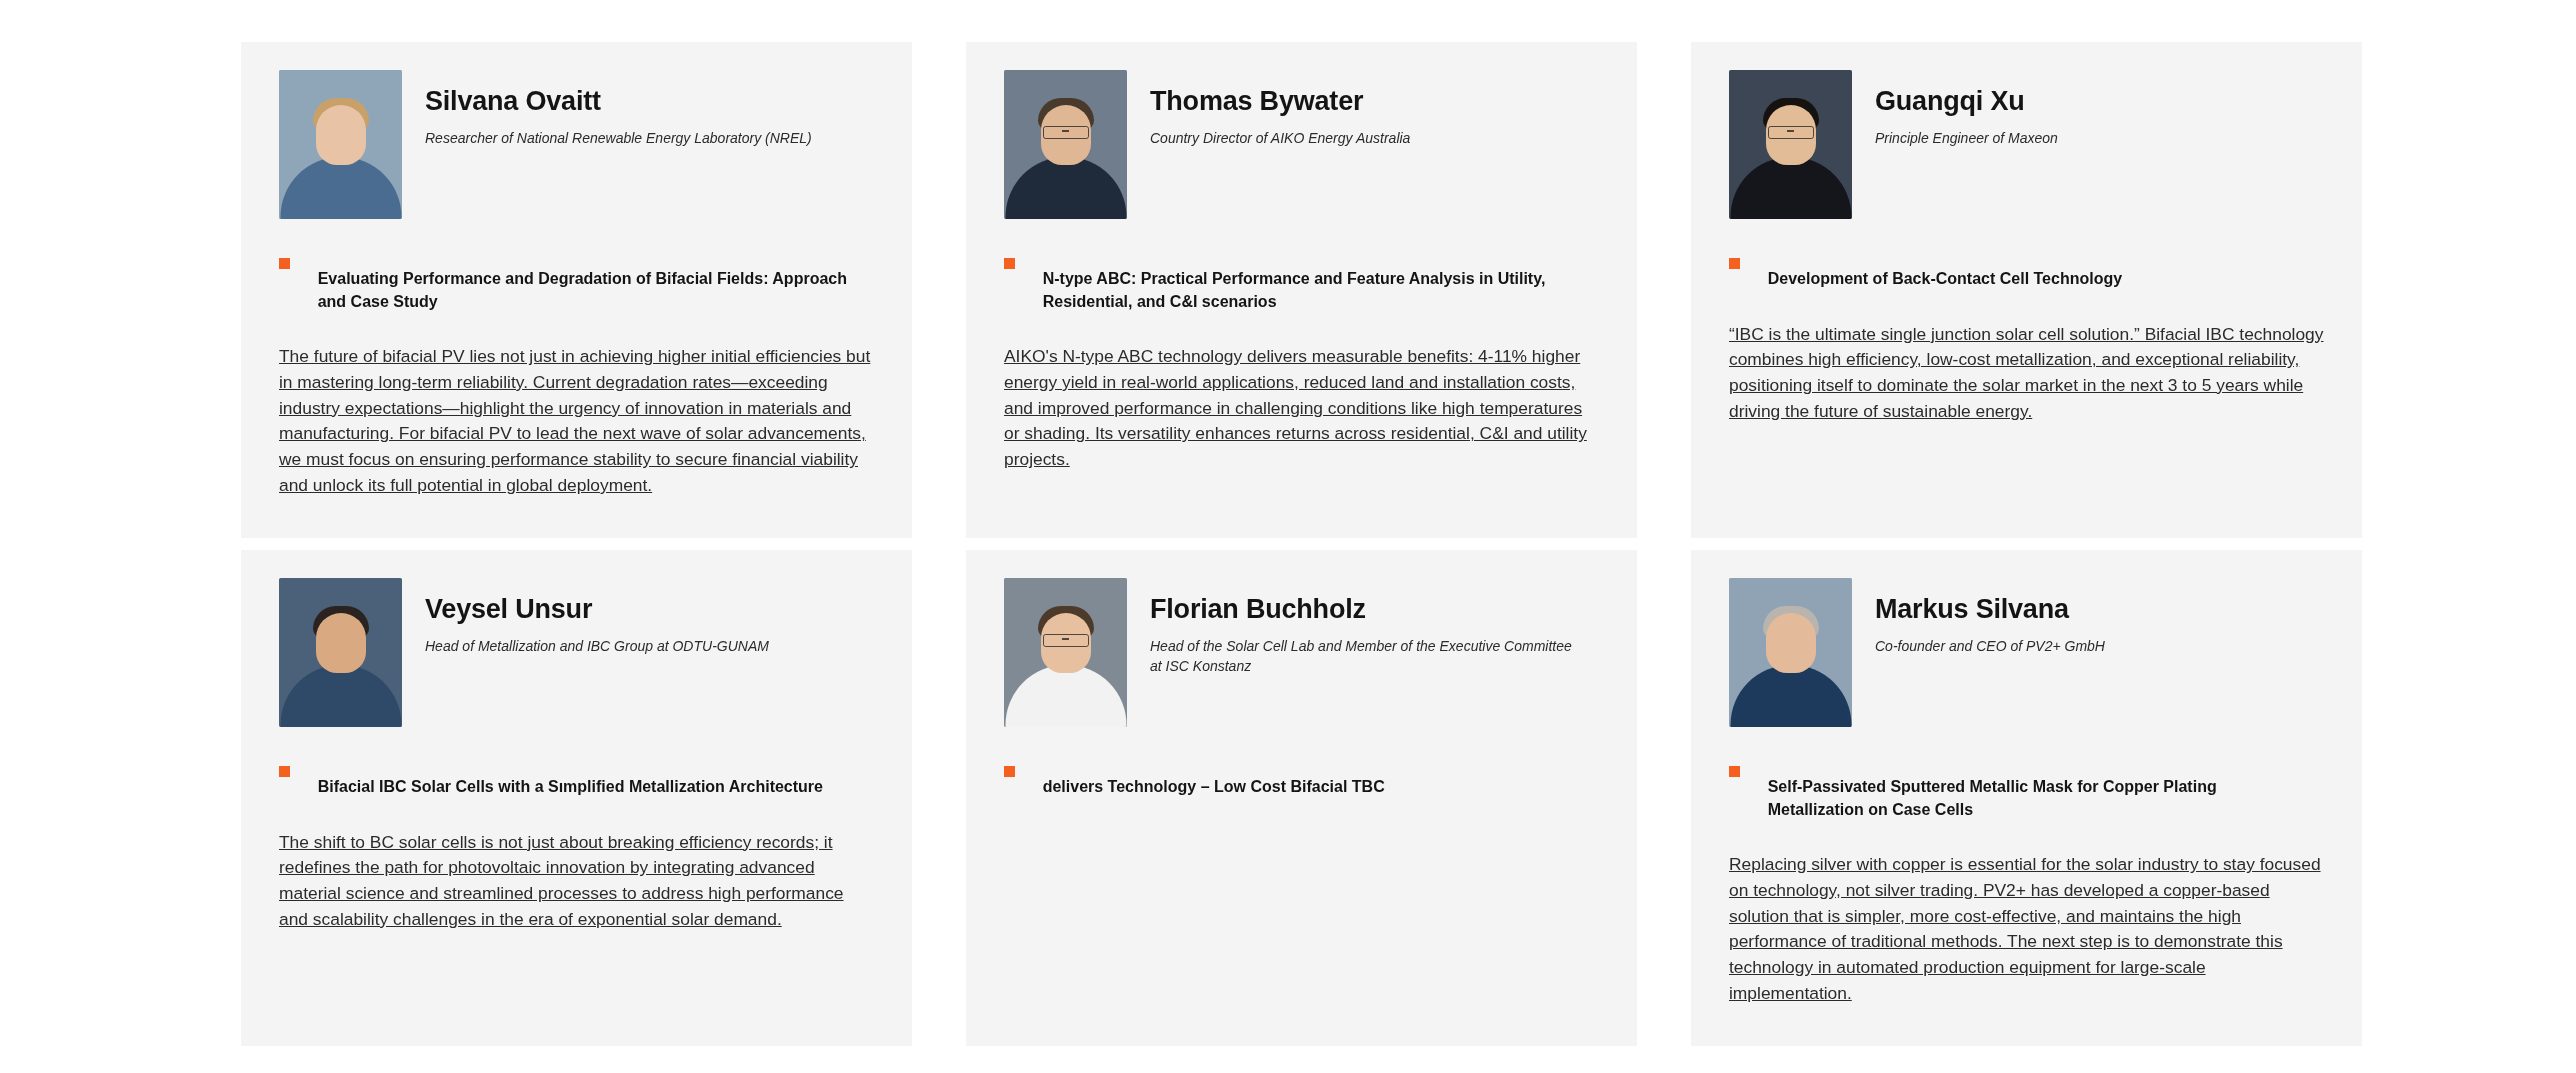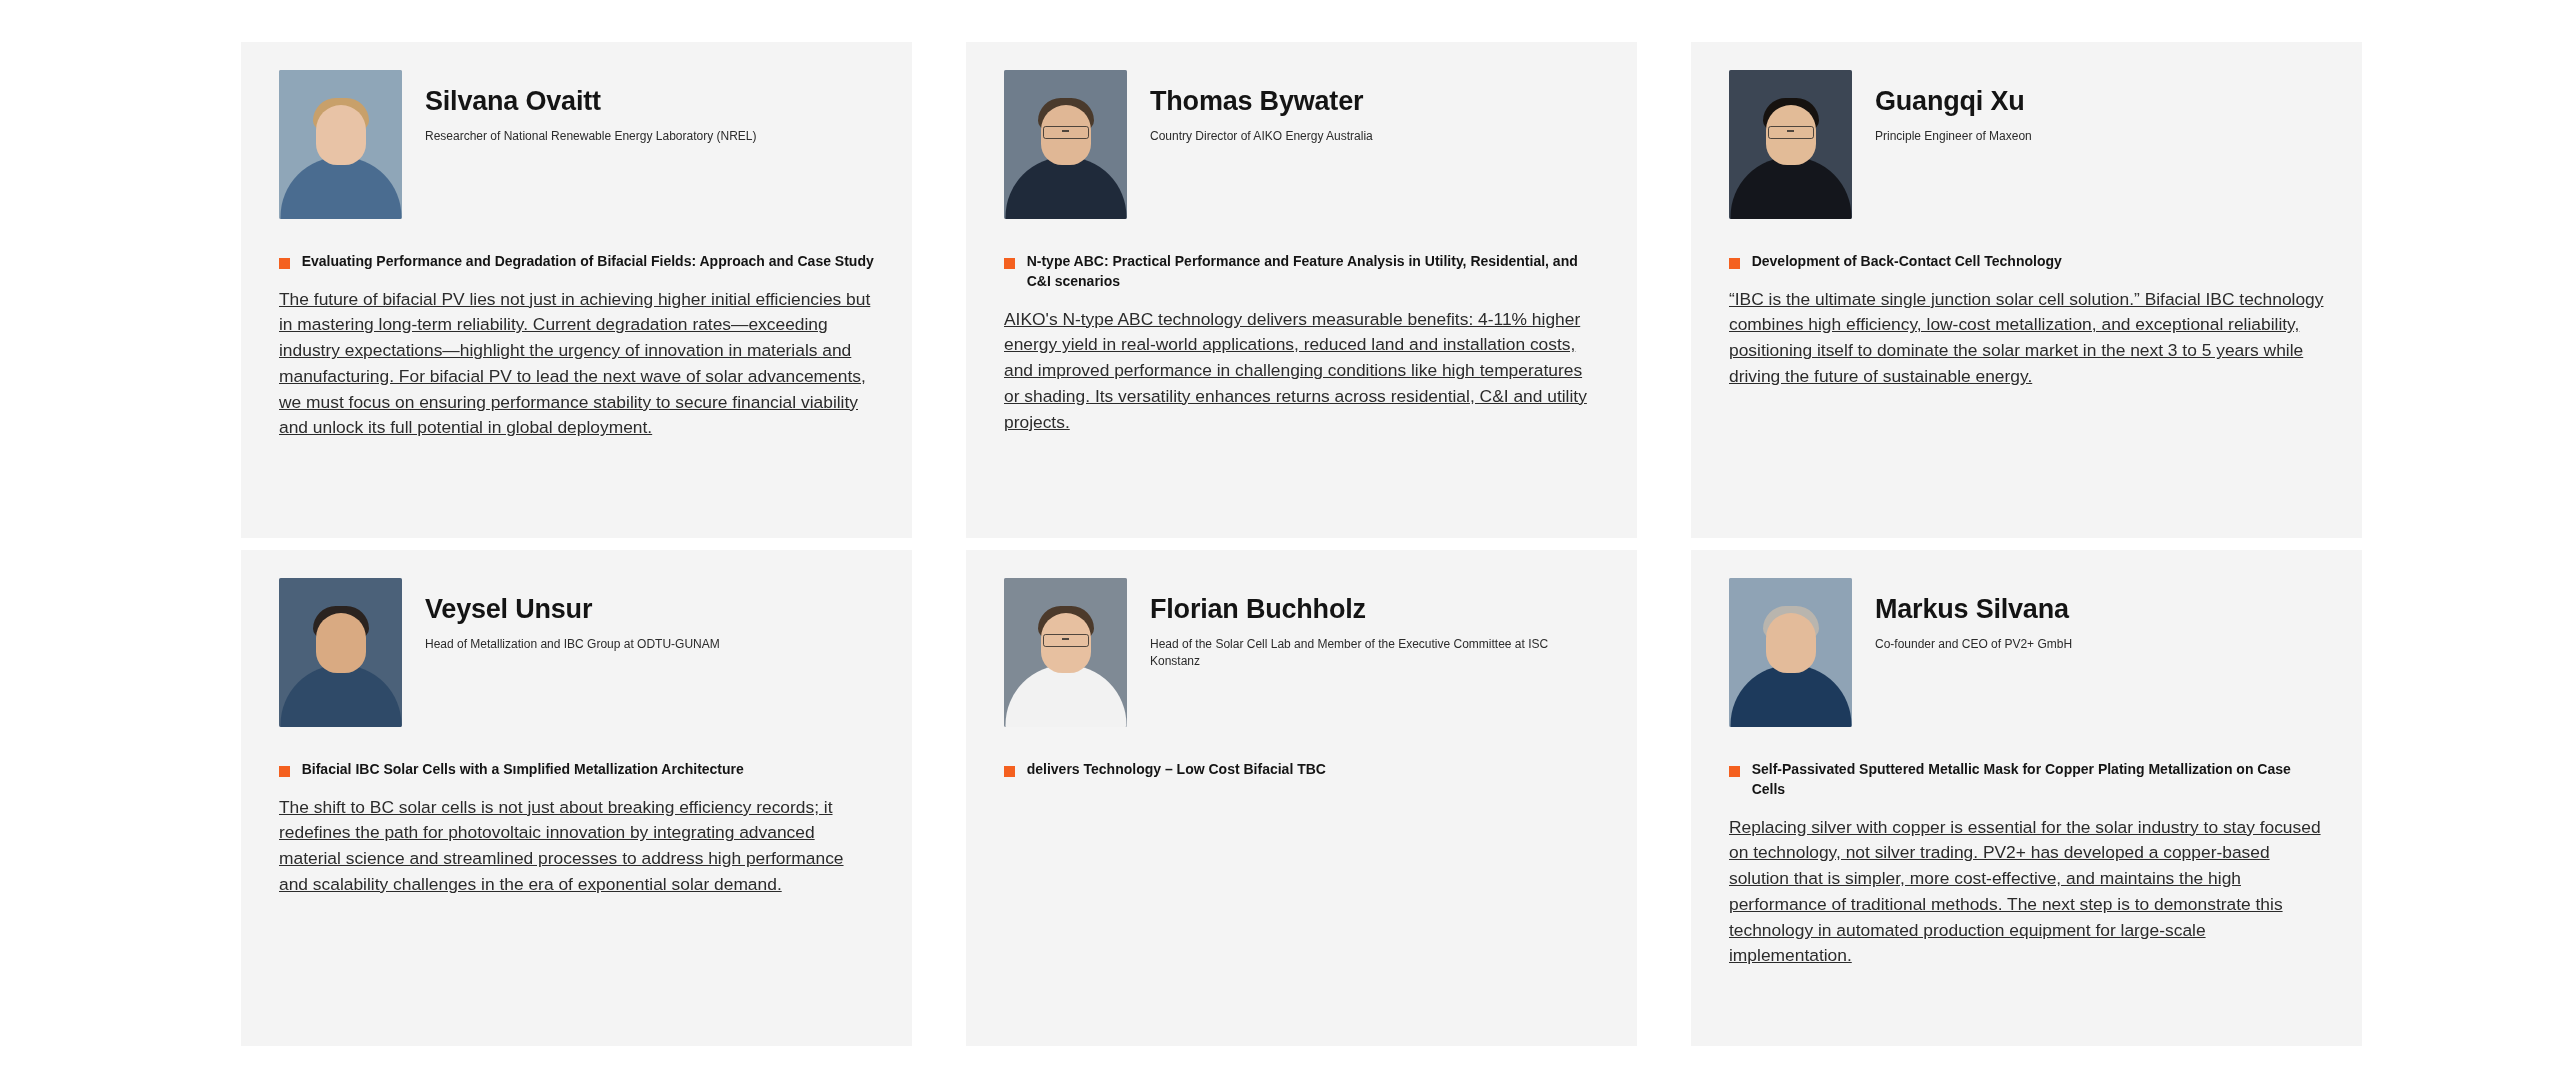--- a/index.html
+++ b/index.html
@@ -103,45 +103,46 @@
   }
   .name {
     font-size: 27px;
     font-weight: 700;
     letter-spacing: -0.2px;
     line-height: 1.1;
     color: #141414;
     margin: 0 0 10.7px 0;
   }
   .role {
-    font-size: 12px;
+    font-size: 14px;
     line-height: 1.45;
     color: #2b2b2b;
     margin: 0;
     max-width: 429px;
+    font-style: italic;
   }
   .topic-row {
     display: flex;
     align-items: flex-start;
     gap: 12px;
     margin-top: 28px;
   }
   .bullet {
     flex: 0 0 auto;
     width: 10.7px;
     height: 10.7px;
     margin-top: 6px;
     background: #f4601f;
   }
   .topic {
-    font-size: 14px;
+    font-size: 16px;
     font-weight: 700;
     line-height: 1.42;
     color: #141414;
-    margin: 0;
+    margin: 16px;
   }
   .desc {
     font-size: 17.4px;
     line-height: 1.48;
     color: #2b2b2b;
     margin: 14.8px 0 0 0;
     text-decoration: underline;
   }
 </style>
 </head>

